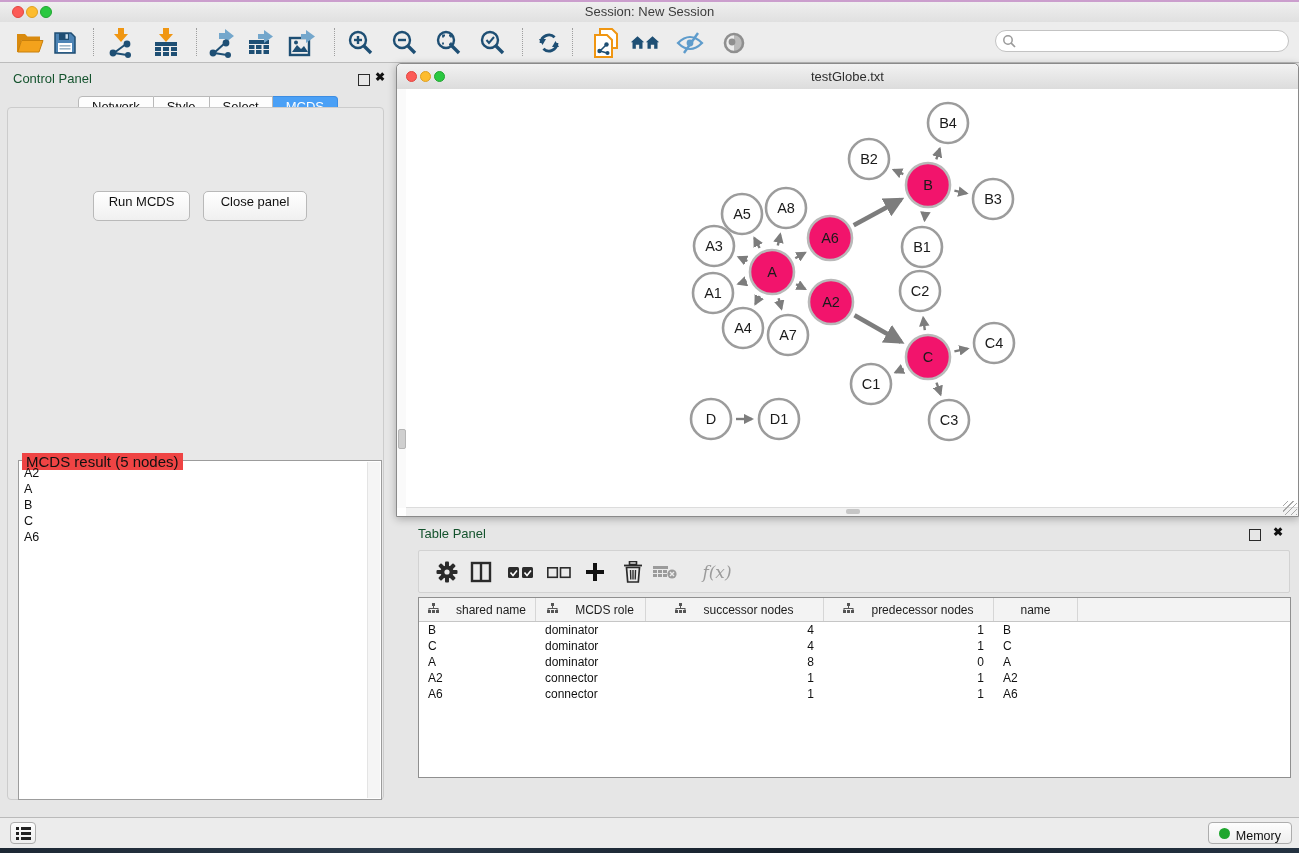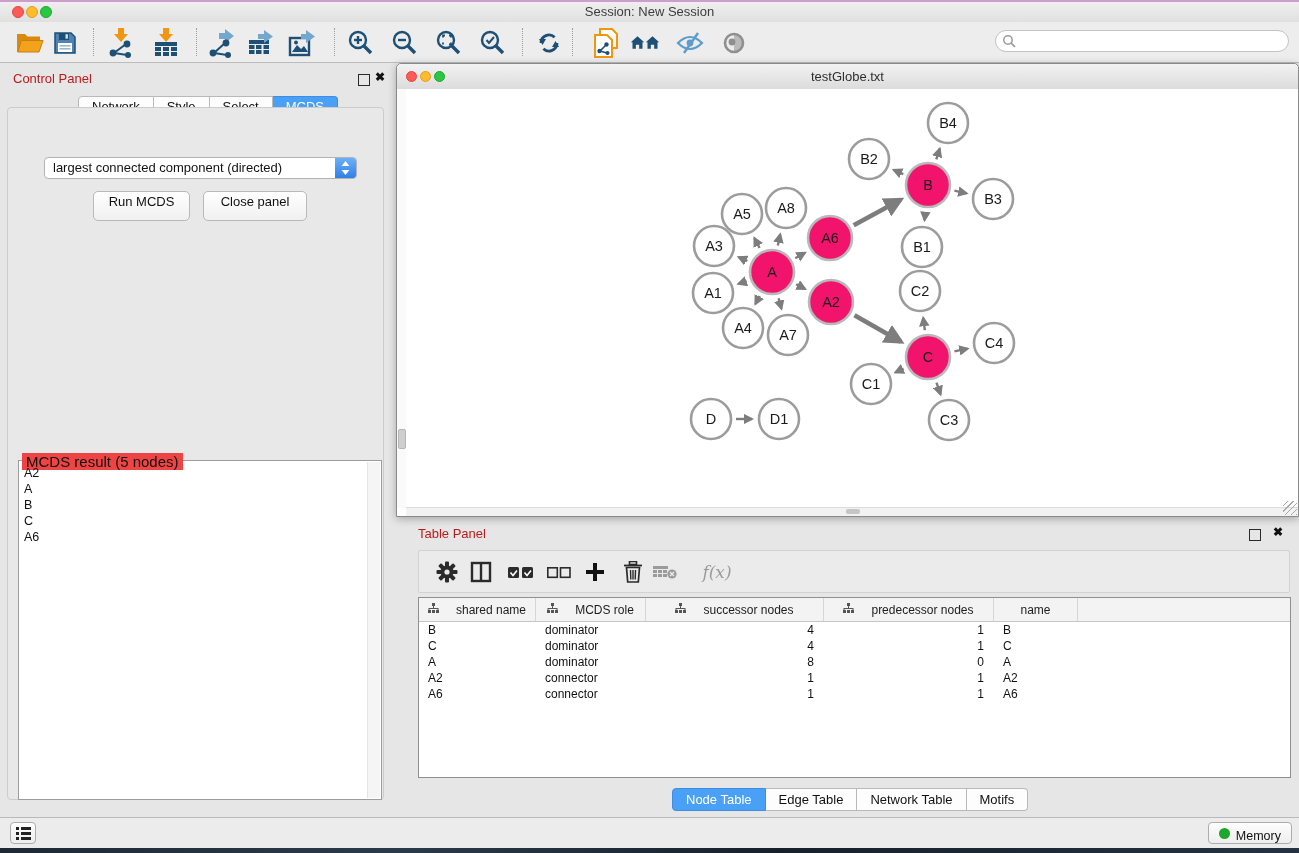--- a/index.html
+++ b/index.html
@@ -18,21 +18,21 @@
   .toolbar{position:absolute;top:22px;left:0;right:0;height:40px;background:#ededed;
            border-bottom:1px solid #bcbcbc;}
   .tb-icon{position:absolute;top:6px;width:30px;height:30px;display:flex;
            align-items:center;justify-content:center;cursor:default;}
   .tb-sep{position:absolute;top:6px;height:28px;width:0;border-left:1px dotted #9f9f9f;}
   .searchbox{position:absolute;top:8px;left:995px;width:294px;height:22px;background:#fff;
              border:1px solid #c3c3c3;border-radius:12px;box-sizing:border-box;}
   .searchbox svg{position:absolute;left:6px;top:3px;}
   
   .control-panel{position:absolute;left:0;top:63px;width:391px;height:749px;}
-  .panel-title{position:absolute;left:13px;top:8px;font-size:13px;color:#b91c1c;}
+  .panel-title{position:absolute;left:13px;top:8px;font-size:13px;color:#14532d;}
   .float-btn{position:absolute;width:10px;height:10px;border:1.6px solid #2a2a2a;top:11px;}
   .close-btn{position:absolute;top:7px;font-size:12px;font-weight:bold;color:#111;}
   .seg-tabs{position:absolute;display:flex;}
   .seg-tab{height:20px;line-height:20px;font-size:13px;padding:0 13px;background:#fdfdfd;
            border:1px solid #b9b9b9;border-left:none;color:#111;text-align:center;}
   .seg-tab:first-child{border-left:1px solid #b9b9b9;border-radius:4px 0 0 4px;}
   .seg-tab:last-child{border-radius:0 4px 4px 0;}
   .seg-tab.active{background:#4aa0f6;border-color:#3d8de2;color:#fff;}
   .cp-content{position:absolute;left:7px;top:44px;width:377px;height:693px;background:#e8e8e8;
               border:1px solid #cccccc;border-radius:4px;box-sizing:border-box;}
@@ -276,29 +276,20 @@
   <span class="panel-title">Control Panel</span>
   <span class="float-btn" style="left:358px"></span>
   <span class="close-btn" style="left:375px">✖</span>
   <div class="seg-tabs" style="left:78px;top:33px">
       <div class="seg-tab">Network</div>
       <div class="seg-tab">Style</div>
       <div class="seg-tab">Select</div>
       <div class="seg-tab active">MCDS</div>
     </div>
   <div class="cp-content">
-    <div class="dropdown">
-      <span class="dd-text">largest connected component (directed)</span>
-      <span class="dd-stepper">
-        <svg width="9" height="14" viewBox="0 0 9 14">
-            <path d="M4.5 0L8.4 5H0.6z" fill="#fff"></path>
-            <path d="M4.5 14L8.4 9H0.6z" fill="#fff"></path>
-          </svg>
-      </span>
-    </div>
     <div class="cp-btn" style="left:85px;width:97px">Run MCDS</div>
     <div class="cp-btn" style="left:195px;width:104px">Close panel</div>
     <div class="groupbox">
       <span class="legend">MCDS result (5 nodes)</span>
       <div class="mcds-list">
           <div class="item">A2</div>
           <div class="item">A</div>
           <div class="item">B</div>
           <div class="item">C</div>
           <div class="item">A6</div>
@@ -608,26 +599,20 @@
         </div>
         <div class="tbl-row">
           <div class="tbl-cell" style="width: 117px; text-align: left; padding: 0px 0px 0px 9px;">A6</div>
           <div class="tbl-cell" style="width: 110px; text-align: left; padding: 0px 0px 0px 9px;">connector</div>
           <div class="tbl-cell" style="width: 178px; text-align: right; padding: 0px 10px 0px 0px;">1</div>
           <div class="tbl-cell" style="width: 170px; text-align: right; padding: 0px 10px 0px 0px;">1</div>
           <div class="tbl-cell" style="width: 84px; text-align: left; padding: 0px 0px 0px 9px;">A6</div>
         </div>
       </div>
   </div>
-  <div class="bottom-tabs">
-      <div class="seg-tab active">Node Table</div>
-      <div class="seg-tab">Edge Table</div>
-      <div class="seg-tab">Network Table</div>
-      <div class="seg-tab">Motifs</div>
-    </div>
 </div>
 
 <div class="statusbar">
   <div class="sb-btn" style="left:10px;width:26px">
     <svg width="15" height="13" viewBox="0 0 15 13">
         <g fill="#222">
           <rect x="0" y="0" width="3" height="3"></rect>
           <rect x="5" y="0" width="10" height="3"></rect>
           <rect x="0" y="5" width="3" height="3"></rect>
           <rect x="5" y="5" width="10" height="3"></rect>

